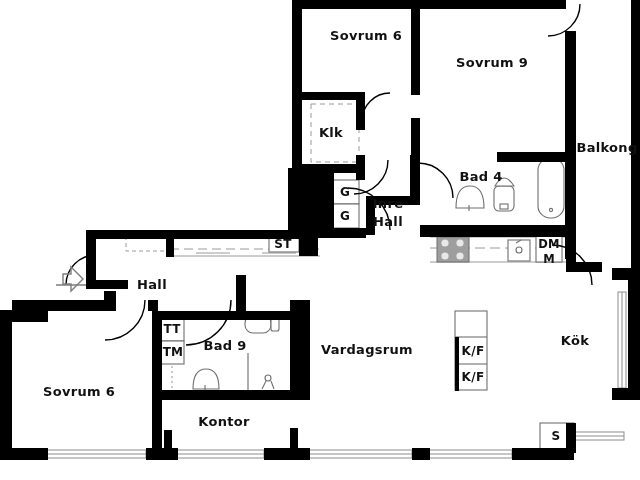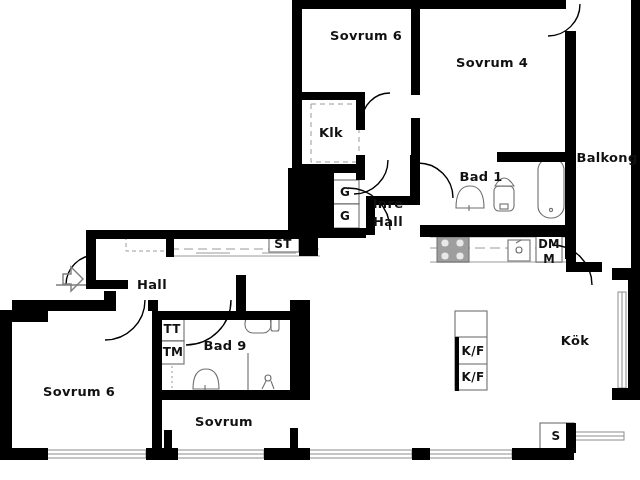--- a/index.html
+++ b/index.html
@@ -180,30 +180,31 @@
     <rect x="512" y="448" width="62" height="12"></rect>
     <rect x="540" y="448" width="34" height="8"></rect>
     <rect x="566" y="423" width="10" height="30"></rect>
     <rect x="612" y="388" width="28" height="12"></rect>
     <rect x="612" y="268" width="28" height="12"></rect>
     <rect x="628" y="268" width="12" height="132"></rect>
   </g>
 </svg>
 
 <div class="lbl rm" style="left:366px;top:35px">Sovrum 6</div>
-<div class="lbl rm" style="left:492px;top:62px">Sovrum 4</div>
-<div class="lbl rm" style="left:607px;top:157px">Balkong</div>
+<div class="lbl rm" style="left:492px;top:62px">Sovrum 9</div>
+<div class="lbl rm" style="left:607px;top:147px">Balkong</div>
 <div class="lbl rm" style="left:331px;top:132px">Klk</div>
-<div class="lbl rm" style="left:481px;top:176px">Bad 1</div>
+<div class="lbl rm" style="left:481px;top:176px">Bad 4</div>
 <div class="lbl rm" style="left:388px;top:203px">Inre</div>
 <div class="lbl rm" style="left:388px;top:221px">Hall</div>
 <div class="lbl rm" style="left:152px;top:284px">Hall</div>
 <div class="lbl rm" style="left:225px;top:345px">Bad 9</div>
 <div class="lbl rm" style="left:79px;top:391px">Sovrum 6</div>
-<div class="lbl rm" style="left:224px;top:421px">Sovrum</div>
+<div class="lbl rm" style="left:224px;top:421px">Kontor</div>
+<div class="lbl rm" style="left:367px;top:349px">Vardagsrum</div>
 <div class="lbl rm" style="left:575px;top:340px">Kök</div>
 
 <div class="lbl sm" style="left:345px;top:192px">G</div>
 <div class="lbl sm" style="left:345px;top:216px">G</div>
 <div class="lbl sm" style="left:283px;top:244px">ST</div>
 <div class="lbl sm" style="left:172px;top:329px">TT</div>
 <div class="lbl sm" style="left:173px;top:352px">TM</div>
 <div class="lbl tiny" style="left:549px;top:244px">DM</div>
 <div class="lbl tiny" style="left:549px;top:259px">M</div>
 <div class="lbl sm" style="left:473px;top:351px">K/F</div>

